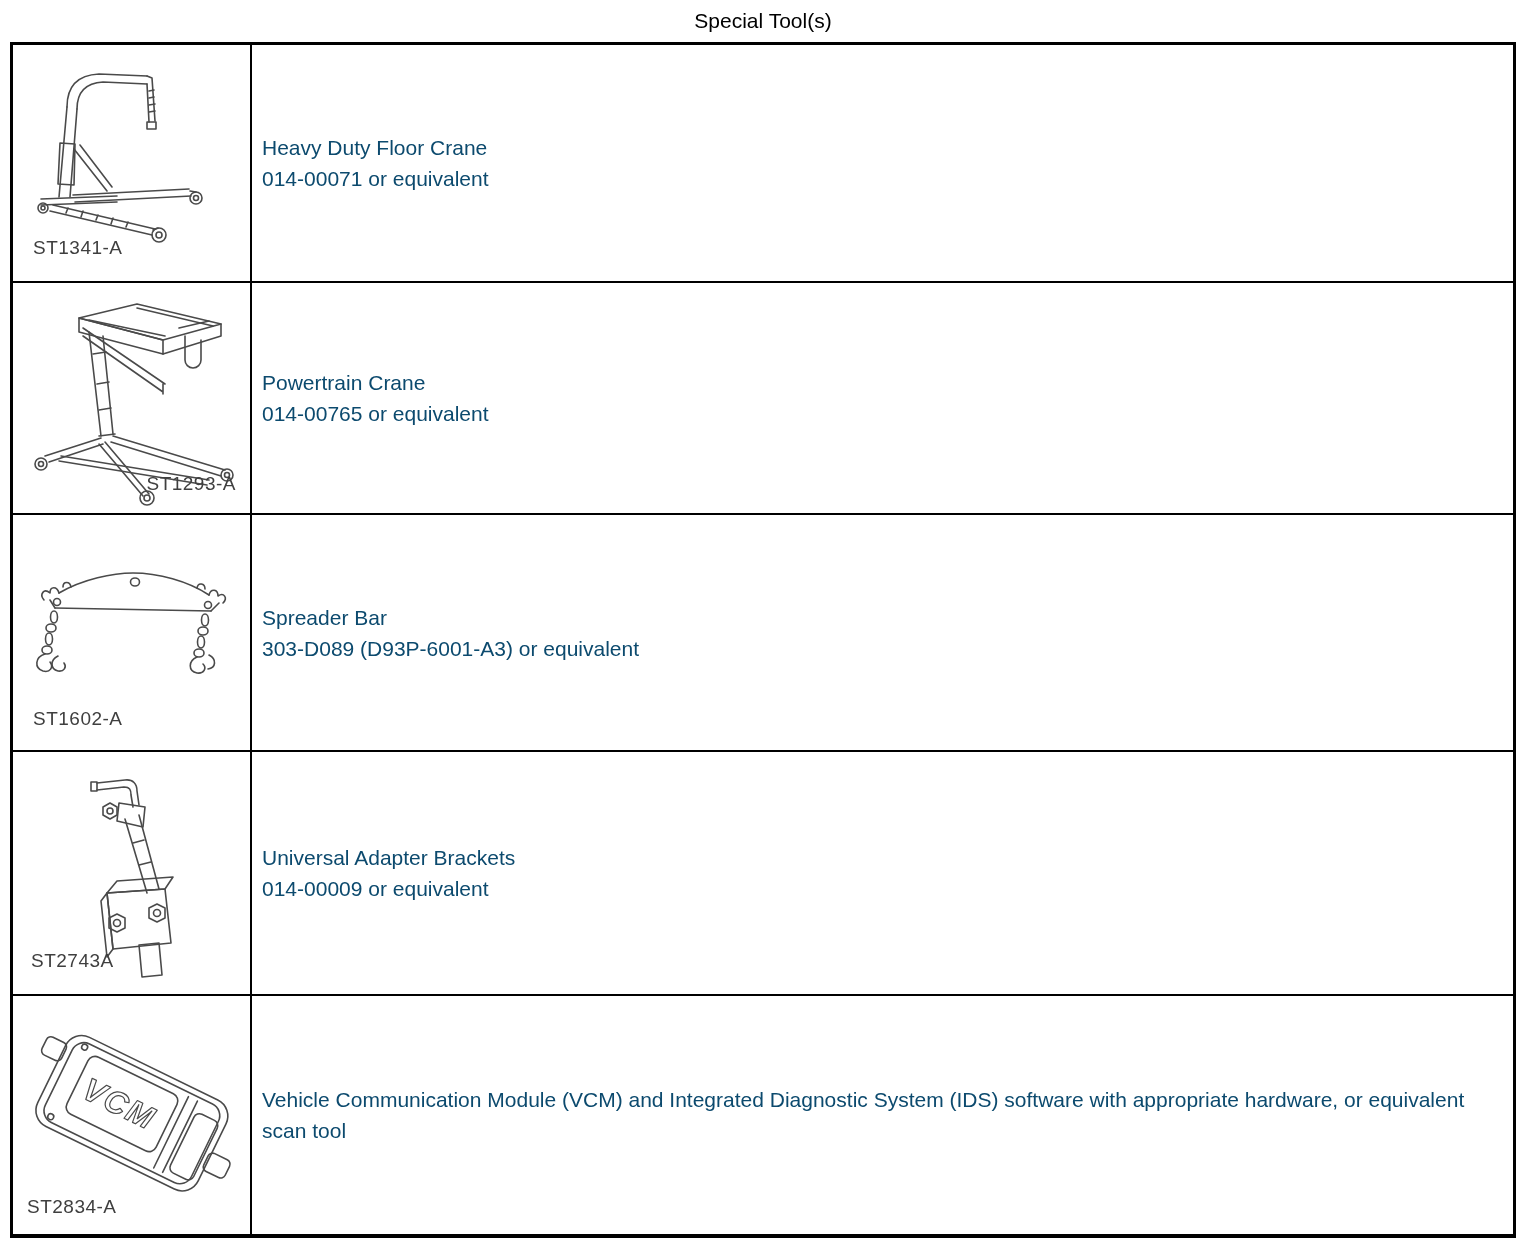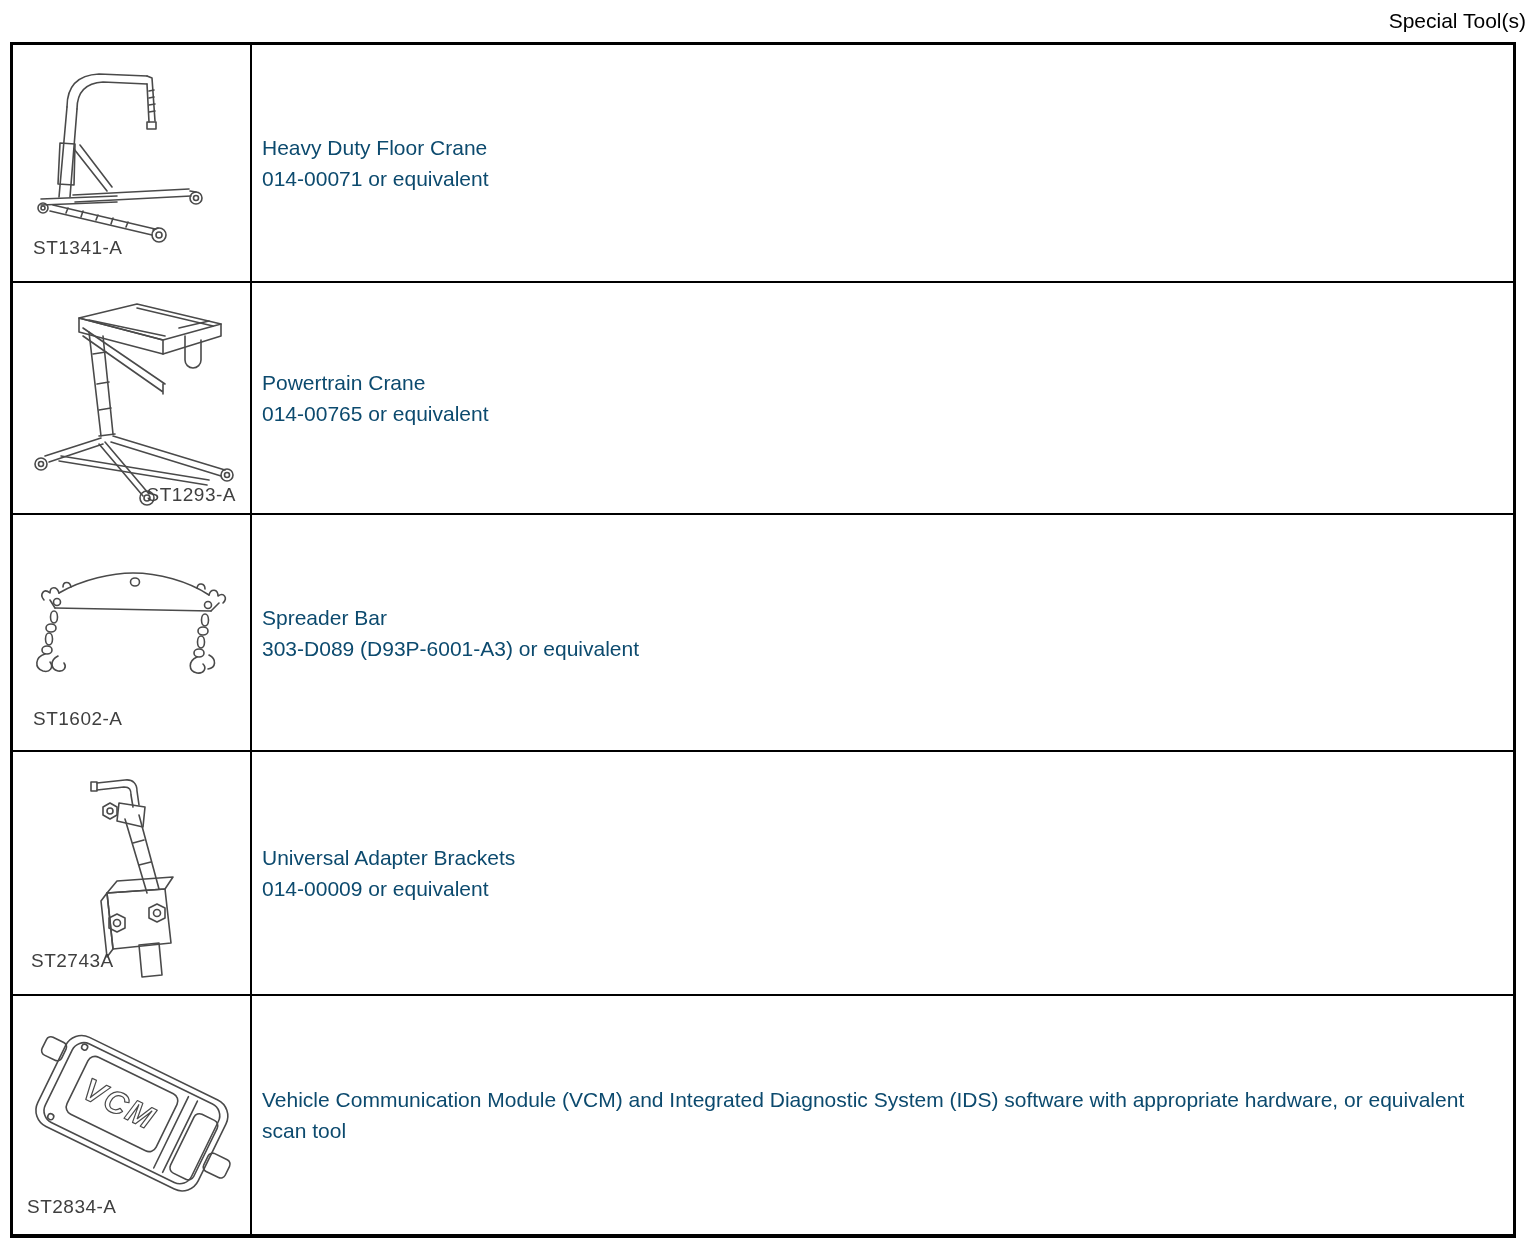--- a/index.html
+++ b/index.html
@@ -1,27 +1,27 @@
 <!DOCTYPE html>
 <html><head>
 <meta charset="utf-8">
 <style>
   html,body{margin:0;padding:0;background:#ffffff;}
   body{width:1526px;height:1238px;font-family:"Liberation Sans",sans-serif;color:#000;}
-  .doc-title{text-align:right;font-size:21px;padding:9px 0 9px 0;color:#000;}
+  .doc-title{text-align:center;font-size:21px;padding:9px 0 9px 0;color:#000;}
   table.tools{border-collapse:collapse;margin-left:10px;width:1506px;table-layout:fixed;
               border:3px solid #000;border-bottom:5px solid #000;background:#fff;}
   table.tools td{border:2px solid #000;vertical-align:middle;}
   td.img-cell{width:237px;position:relative;padding:0;overflow:hidden;}
   td.desc-cell{font-size:21px;line-height:31px;padding:0 40px 0 10px;color:#0c4a6e;}
   .r1{height:236px}.r2{height:230px}.r3{height:235px}.r4{height:242px}.r5{height:238px}
   svg.tool{position:absolute;left:0;top:0;width:100%;height:100%;display:block;}
   .tool-label{position:absolute;font-size:19px;color:#3f3f3f;letter-spacing:.5px;white-space:nowrap;}
   .lbl-r1{left:20px;bottom:22px;text-align:center;}
-  .lbl-r2{right:14px;bottom:7px;}
+  .lbl-r2{right:14px;bottom:18px;}
   .lbl-r3{left:20px;bottom:20px;margin-top:15px;}
   .lbl-r4{left:18px;bottom:22px;}
   .lbl-r5{left:14px;bottom:16px;}
   .desc-line{min-height:0;}
 </style>
 </head>
 <body>
 
 <div class="doc-title">Special Tool(s)</div>
 

